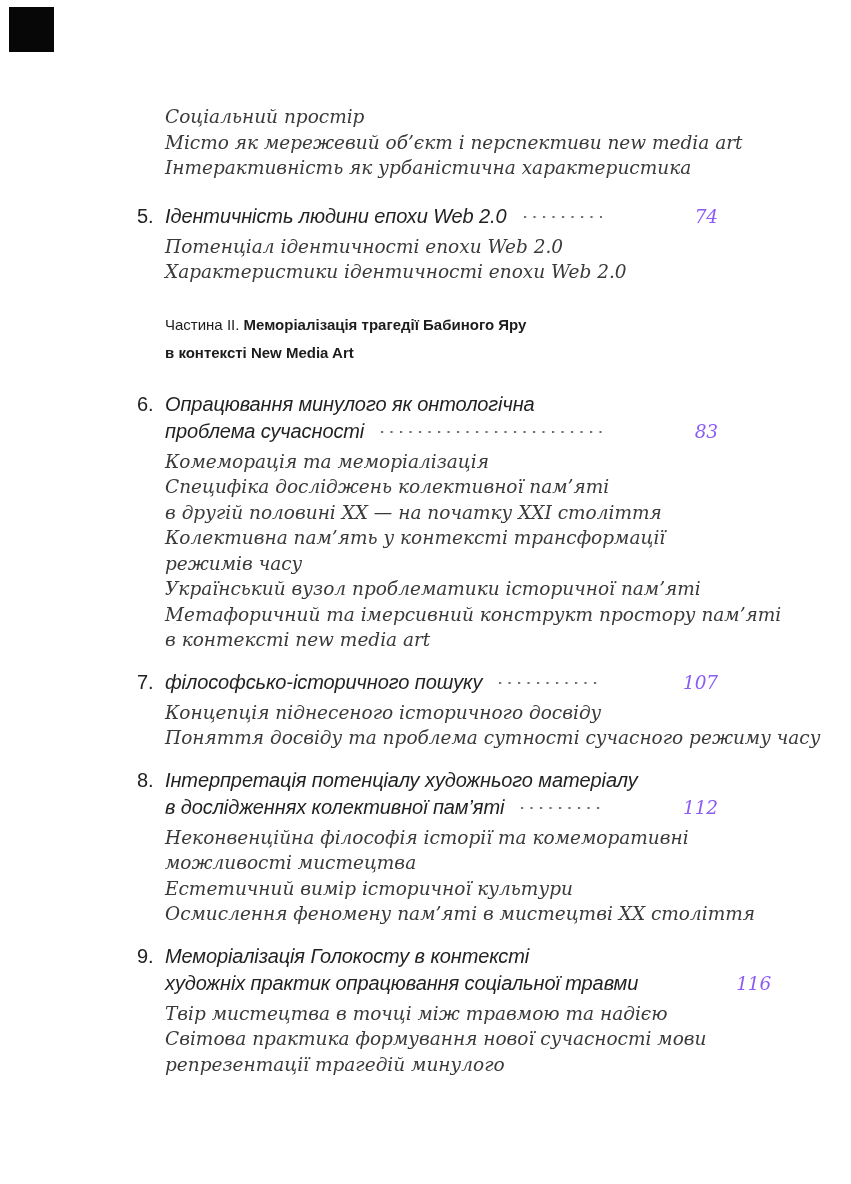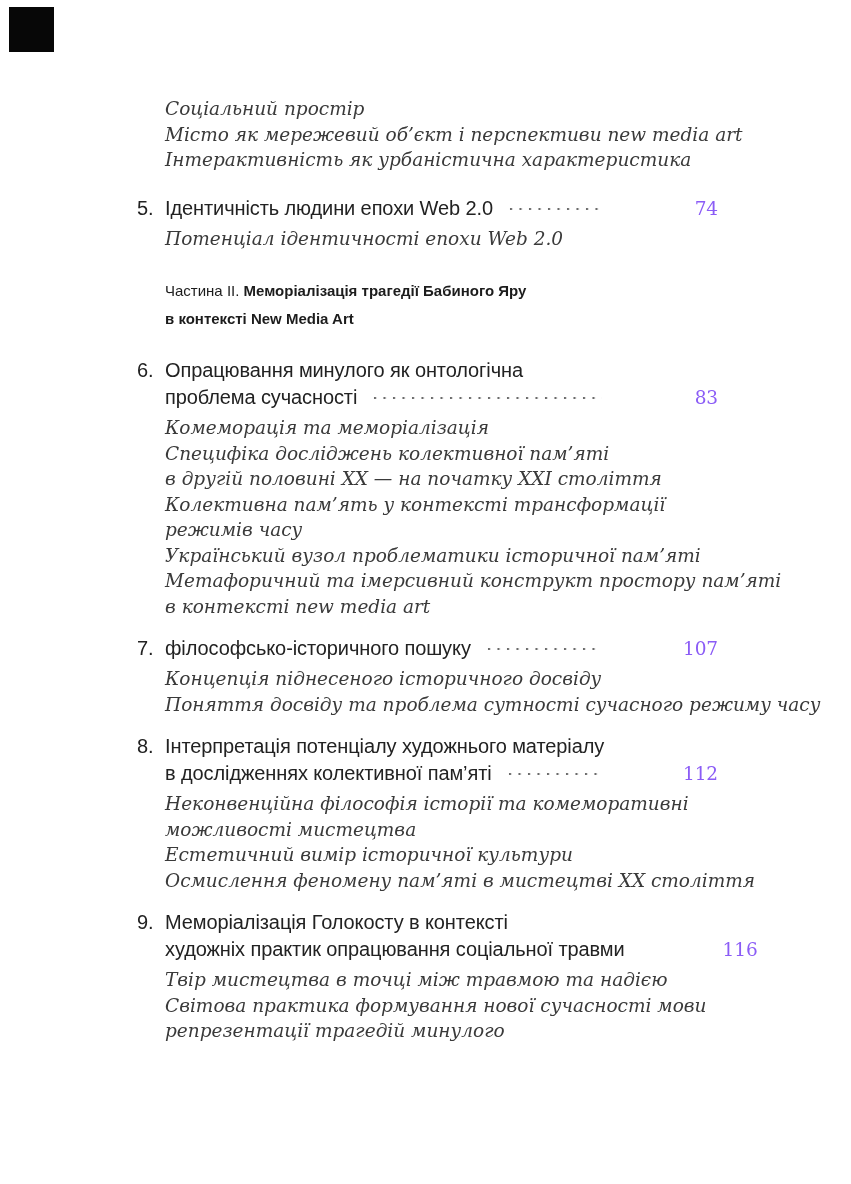--- a/index.html
+++ b/index.html
@@ -2,29 +2,29 @@
 <html><head>
 <meta charset="utf-8">
 <style>
   html,body{margin:0;padding:0;background:#fff;}
   .page{position:relative;width:851px;height:1184px;background:#ffffff;overflow:hidden;
         font-family:"Liberation Sans",sans-serif;}
   .corner-marker{position:absolute;left:9px;top:7px;width:45px;height:45px;background:#070707;}
   .content{position:absolute;left:0;top:0;width:851px;padding-top:92px;box-sizing:border-box;}
 
   .sub-block{margin:4px 120px 0 165px;}
-  .sub-block.intro{margin-top:4px;}
+  .sub-block.intro{margin-top:12px;}
   .sub-line{font-family:"DejaVu Serif",serif;font-style:italic;font-size:18.5px;
             line-height:25.5px;color:#3a3a3a;white-space:nowrap;}
 
   .entry{display:flex;margin:0 133px 0 137px;}
   .entry.first{margin-top:22px;}
   .entry.spaced{margin-top:16px;}
   .entry .num{flex:none;width:28px;font-size:20px;line-height:27px;color:#222;}
-  .titles{flex:1;min-width:0;}
+  .titles{flex:1;min-width:0;font-style:italic;}
   .title-line{display:flex;align-items:baseline;font-size:20px;line-height:27px;
               color:#222;letter-spacing:-0.1px;}
   .title-line .t{white-space:nowrap;}
   .dots{flex:1;height:4px;position:relative;top:-4px;margin:0 34px 0 16px;
         background-image:radial-gradient(circle at 2px 2px,#6a6a6a 1.2px,transparent 1.5px);
         background-size:9.5px 4px;background-repeat:repeat-x;}
   .pg{flex:none;min-width:34px;text-align:right;font-family:"DejaVu Serif",serif;
       font-size:18.5px;color:#8b5cf6;margin-left:48px;}
 
   .part-heading{margin:26px 110px 24px 165px;font-size:15px;line-height:28px;color:#1c1c1c;}
@@ -50,20 +50,21 @@
       <div class="titles">
         <div class="title-line">
           <span class="t">Ідентичність людини епохи Web 2.0</span>
           <span class="dots"></span>
           <span class="pg">74</span>
         </div>
       </div>
     </div>
     <div class="sub-block">
       <div class="sub-line">Потенціал ідентичності епохи Web 2.0</div>
+      <div class="sub-line">Характеристики ідентичності епохи Web 2.0</div>
     </div>
 
     <div class="part-heading">
       <span class="prefix">Частина II.</span>
       <span class="bold">Меморіалізація трагедії Бабиного Яру</span><br>
       <span class="bold">в контексті New Media Art</span>
     </div>
 
     <div class="entry">
       <span class="num">6.</span>

